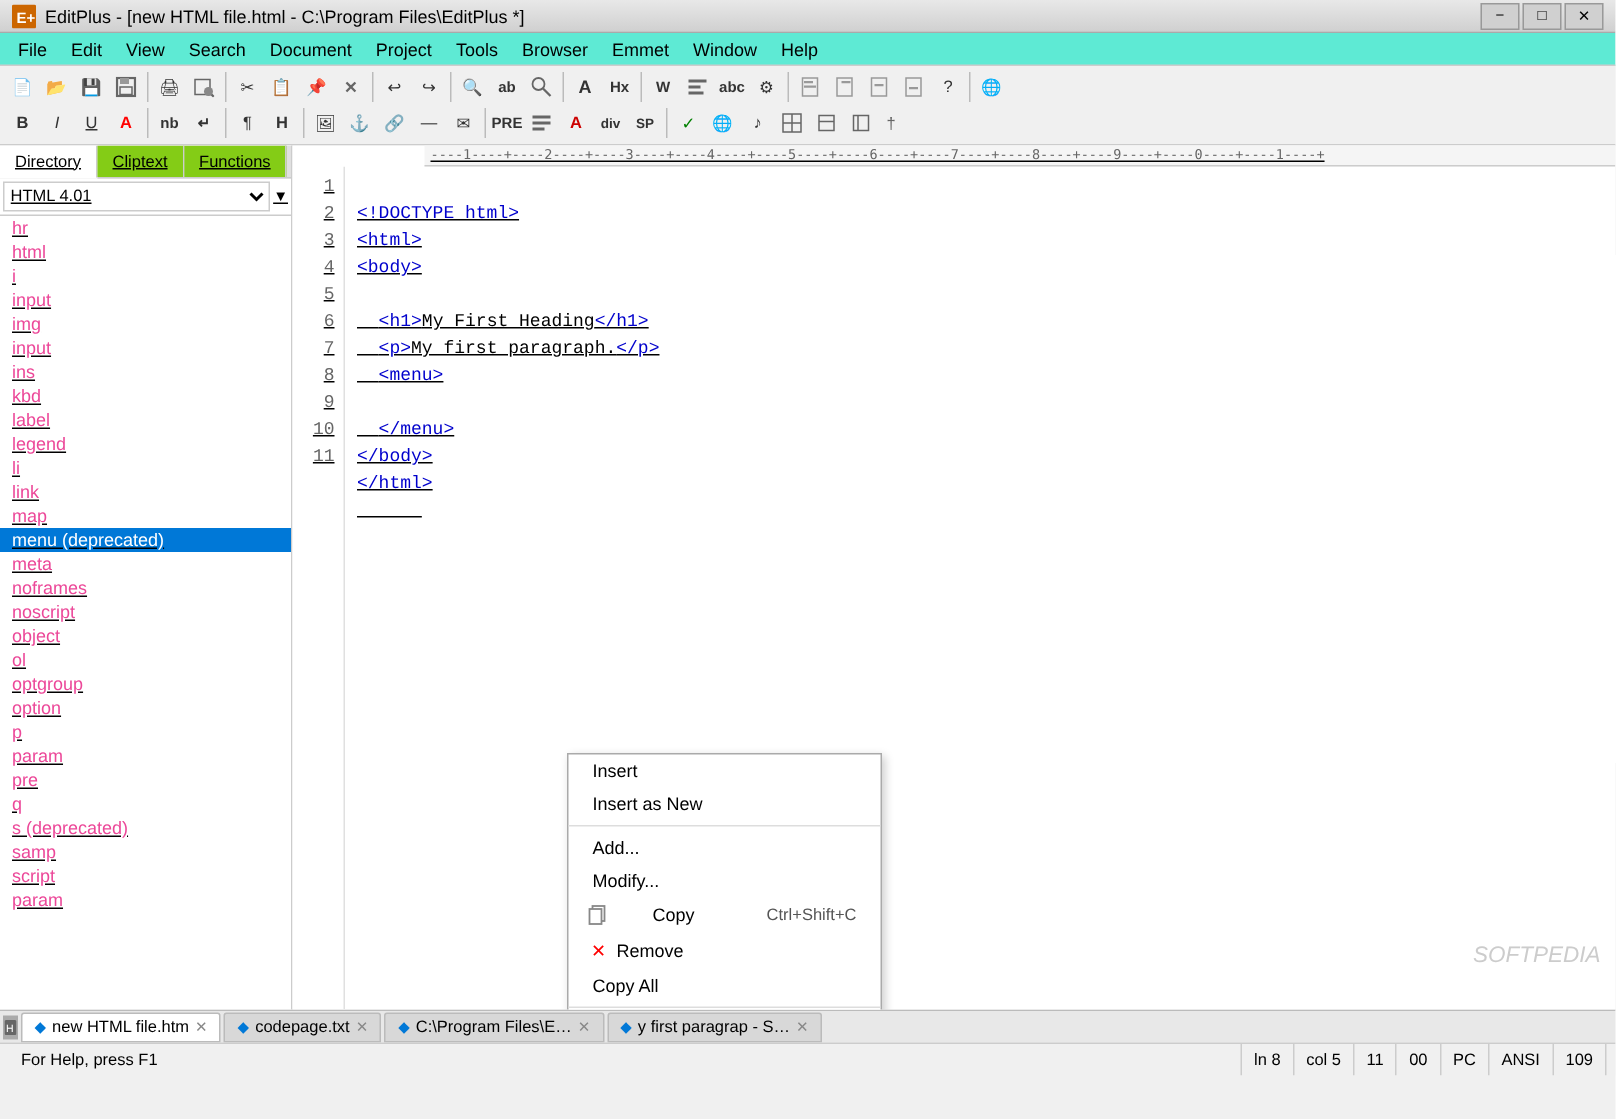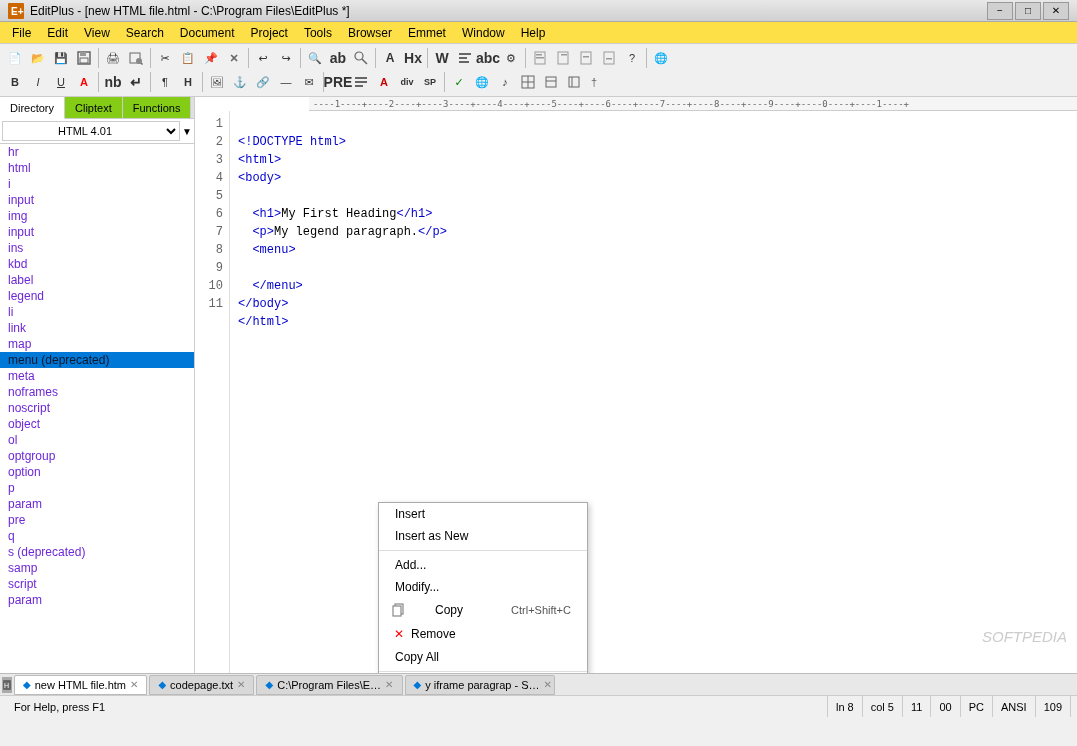--- a/index.html
+++ b/index.html
@@ -13,21 +13,21 @@
       align-items: center;
       padding: 0 8px;
       border-bottom: 1px solid #aaa;
       font-size: 12px;
       font-weight: normal;
     }
     .win-btn { width: 26px; height: 18px; background: #d0d0d0; border: 1px solid #999; display: flex; align-items: center; justify-content: center; cursor: pointer; font-size: 10px; }
 
     
     #menu-bar {
-      background: #fde047;
+      background: #5eead4;
       height: 22px;
       display: flex;
       align-items: center;
       padding: 0 4px;
       border-bottom: 1px solid #ccc;
     }
     .menu-item { padding: 2px 8px; cursor: pointer; font-size: 12px; height: 22px; display: flex; align-items: center; }
 
     
     #toolbar-area {
@@ -47,28 +47,28 @@
       display: flex; align-items: center; justify-content: center;
       border: 1px solid transparent;
       cursor: pointer;
       font-size: 11px;
       color: #333;
       background: transparent;
       border-radius: 2px;
       flex-shrink: 0;
     }
     .tb-separator { width: 1px; height: 20px; background: #bbb; margin: 0 2px; flex-shrink: 0; }
-    .tb-btn-text { font-size: 14px; font-weight: bold; }
+    .tb-btn-text { font-size: 10px; font-weight: bold; }
 
     
     #ruler {
       background: #f5f5f5;
       height: 14px;
       border-bottom: 1px solid #ccc;
-      margin-left: 114px;
+      margin-left: 88px;
       overflow: hidden;
       font-size: 9px;
       color: #666;
       display: flex;
       align-items: center;
       padding-left: 4px;
       letter-spacing: 0;
       font-family: monospace;
     }
 
@@ -110,36 +110,35 @@
       align-items: center;
       border-bottom: 1px solid #ccc;
       padding: 2px;
     }
     #html-version-selector select {
       flex: 1;
       font-size: 11px;
       border: 1px solid #ccc;
       background: white;
       height: 20px;
-      text-align: center;
     }
 
     #tag-list {
       flex: 1;
       overflow-y: auto;
       overflow-x: hidden;
     }
     .tag-item {
       padding: 1px 8px;
       font-size: 12px;
       cursor: pointer;
       white-space: nowrap;
-      color: #6d28d9;
-    }
-    .tag-item.selected { background: #0078d7; color: #0f172a; }
+      color: #ec4899;
+    }
+    .tag-item.selected { background: #0078d7; color: #ffffff; }
 
     
     #editor-area {
       flex: 1;
       background: white;
       display: flex;
       flex-direction: column;
       overflow: hidden;
       position: relative;
     }
@@ -454,21 +453,21 @@
         </svg>
     </button>
     <button class="tb-btn">
       <svg width="14" height="14" viewBox="0 0 14 14">
           <text x="1" y="11" font-size="11" fill="#666">†</text>
         </svg>
     </button>
   </div>
 </div>
 
-<div id="main-area" style="position:relative;">
+<div id="main-area" style="position:relative;text-decoration:underline;">
 
   <div id="left-panel">
     <div id="panel-tabs">
       <div class="panel-tab active">Directory</div>
       <div class="panel-tab">Cliptext</div>
       <div class="panel-tab">Functions</div>
     </div>
     <div id="html-version-selector">
       <select>
         <option>HTML 4.01</option>
@@ -529,21 +528,21 @@
         <div class="line-num">9</div>
         <div class="line-num">10</div>
         <div class="line-num">11</div>
       </div>
       <div id="code-content">
 <span class="html-tag">&lt;!DOCTYPE html&gt;</span>
 <span class="html-tag">&lt;html&gt;</span>
 <span class="html-tag">&lt;body&gt;</span>
 
   <span class="html-tag">&lt;h1&gt;</span><span class="html-text">My First Heading</span><span class="html-tag">&lt;/h1&gt;</span>
-  <span class="html-tag">&lt;p&gt;</span><span class="html-text">My legend paragraph.</span><span class="html-tag">&lt;/p&gt;</span>
+  <span class="html-tag">&lt;p&gt;</span><span class="html-text">My first paragraph.</span><span class="html-tag">&lt;/p&gt;</span>
   <span class="html-tag">&lt;menu&gt;</span>
 
   <span class="html-tag">&lt;/menu&gt;</span>
 <span class="html-tag">&lt;/body&gt;</span>
 <span class="html-tag">&lt;/html&gt;</span>
       </div>
     </div>
 
     <div id="context-menu">
       <div class="ctx-item">
@@ -601,21 +600,21 @@
     <span>codepage.txt</span>
     <span class="tab-close">✕</span>
   </div>
   <div class="doc-tab">
     <span class="tab-icon">◆</span>
     <span>C:\Program Files\E…</span>
     <span class="tab-close">✕</span>
   </div>
   <div class="doc-tab">
     <span class="tab-icon">◆</span>
-    <span>y iframe paragrap - S…</span>
+    <span>y first paragrap - S…</span>
     <span class="tab-close">✕</span>
   </div>
 </div>
 
 <div id="status-bar">
   <div class="status-seg">
     <span>For Help, press F1</span>
   </div>
   <div class="status-seg">
     <span>ln 8</span>

